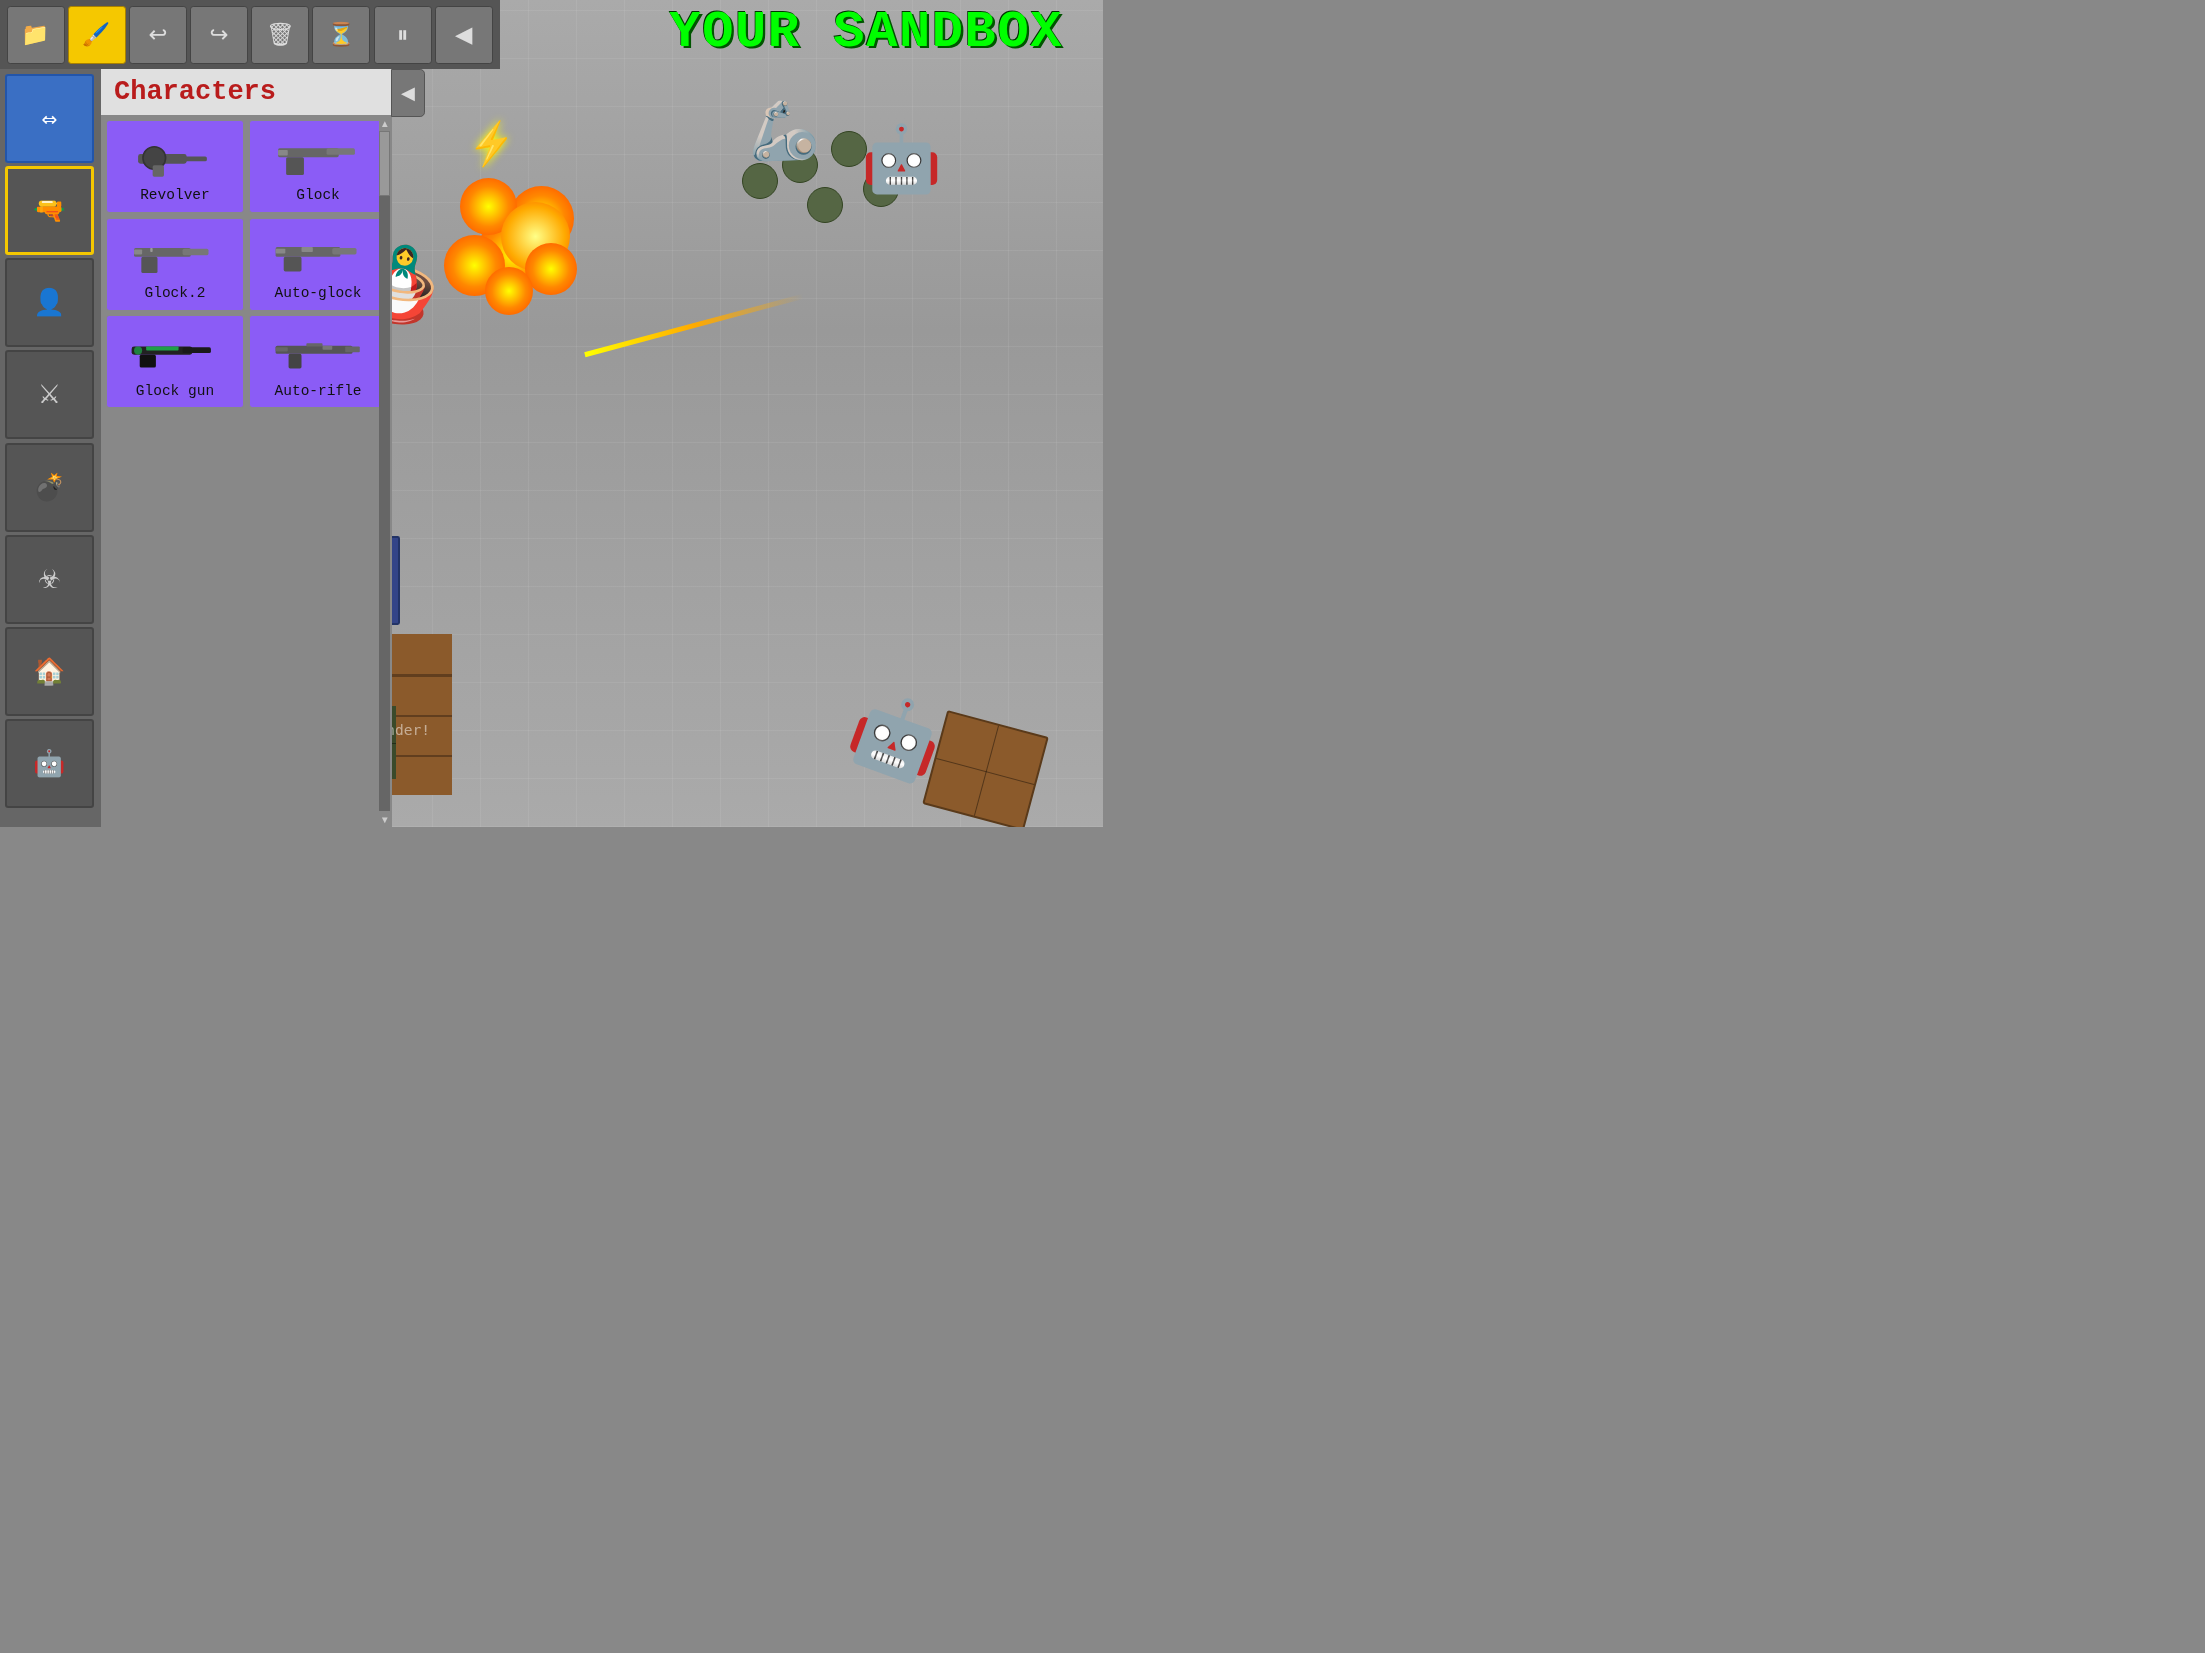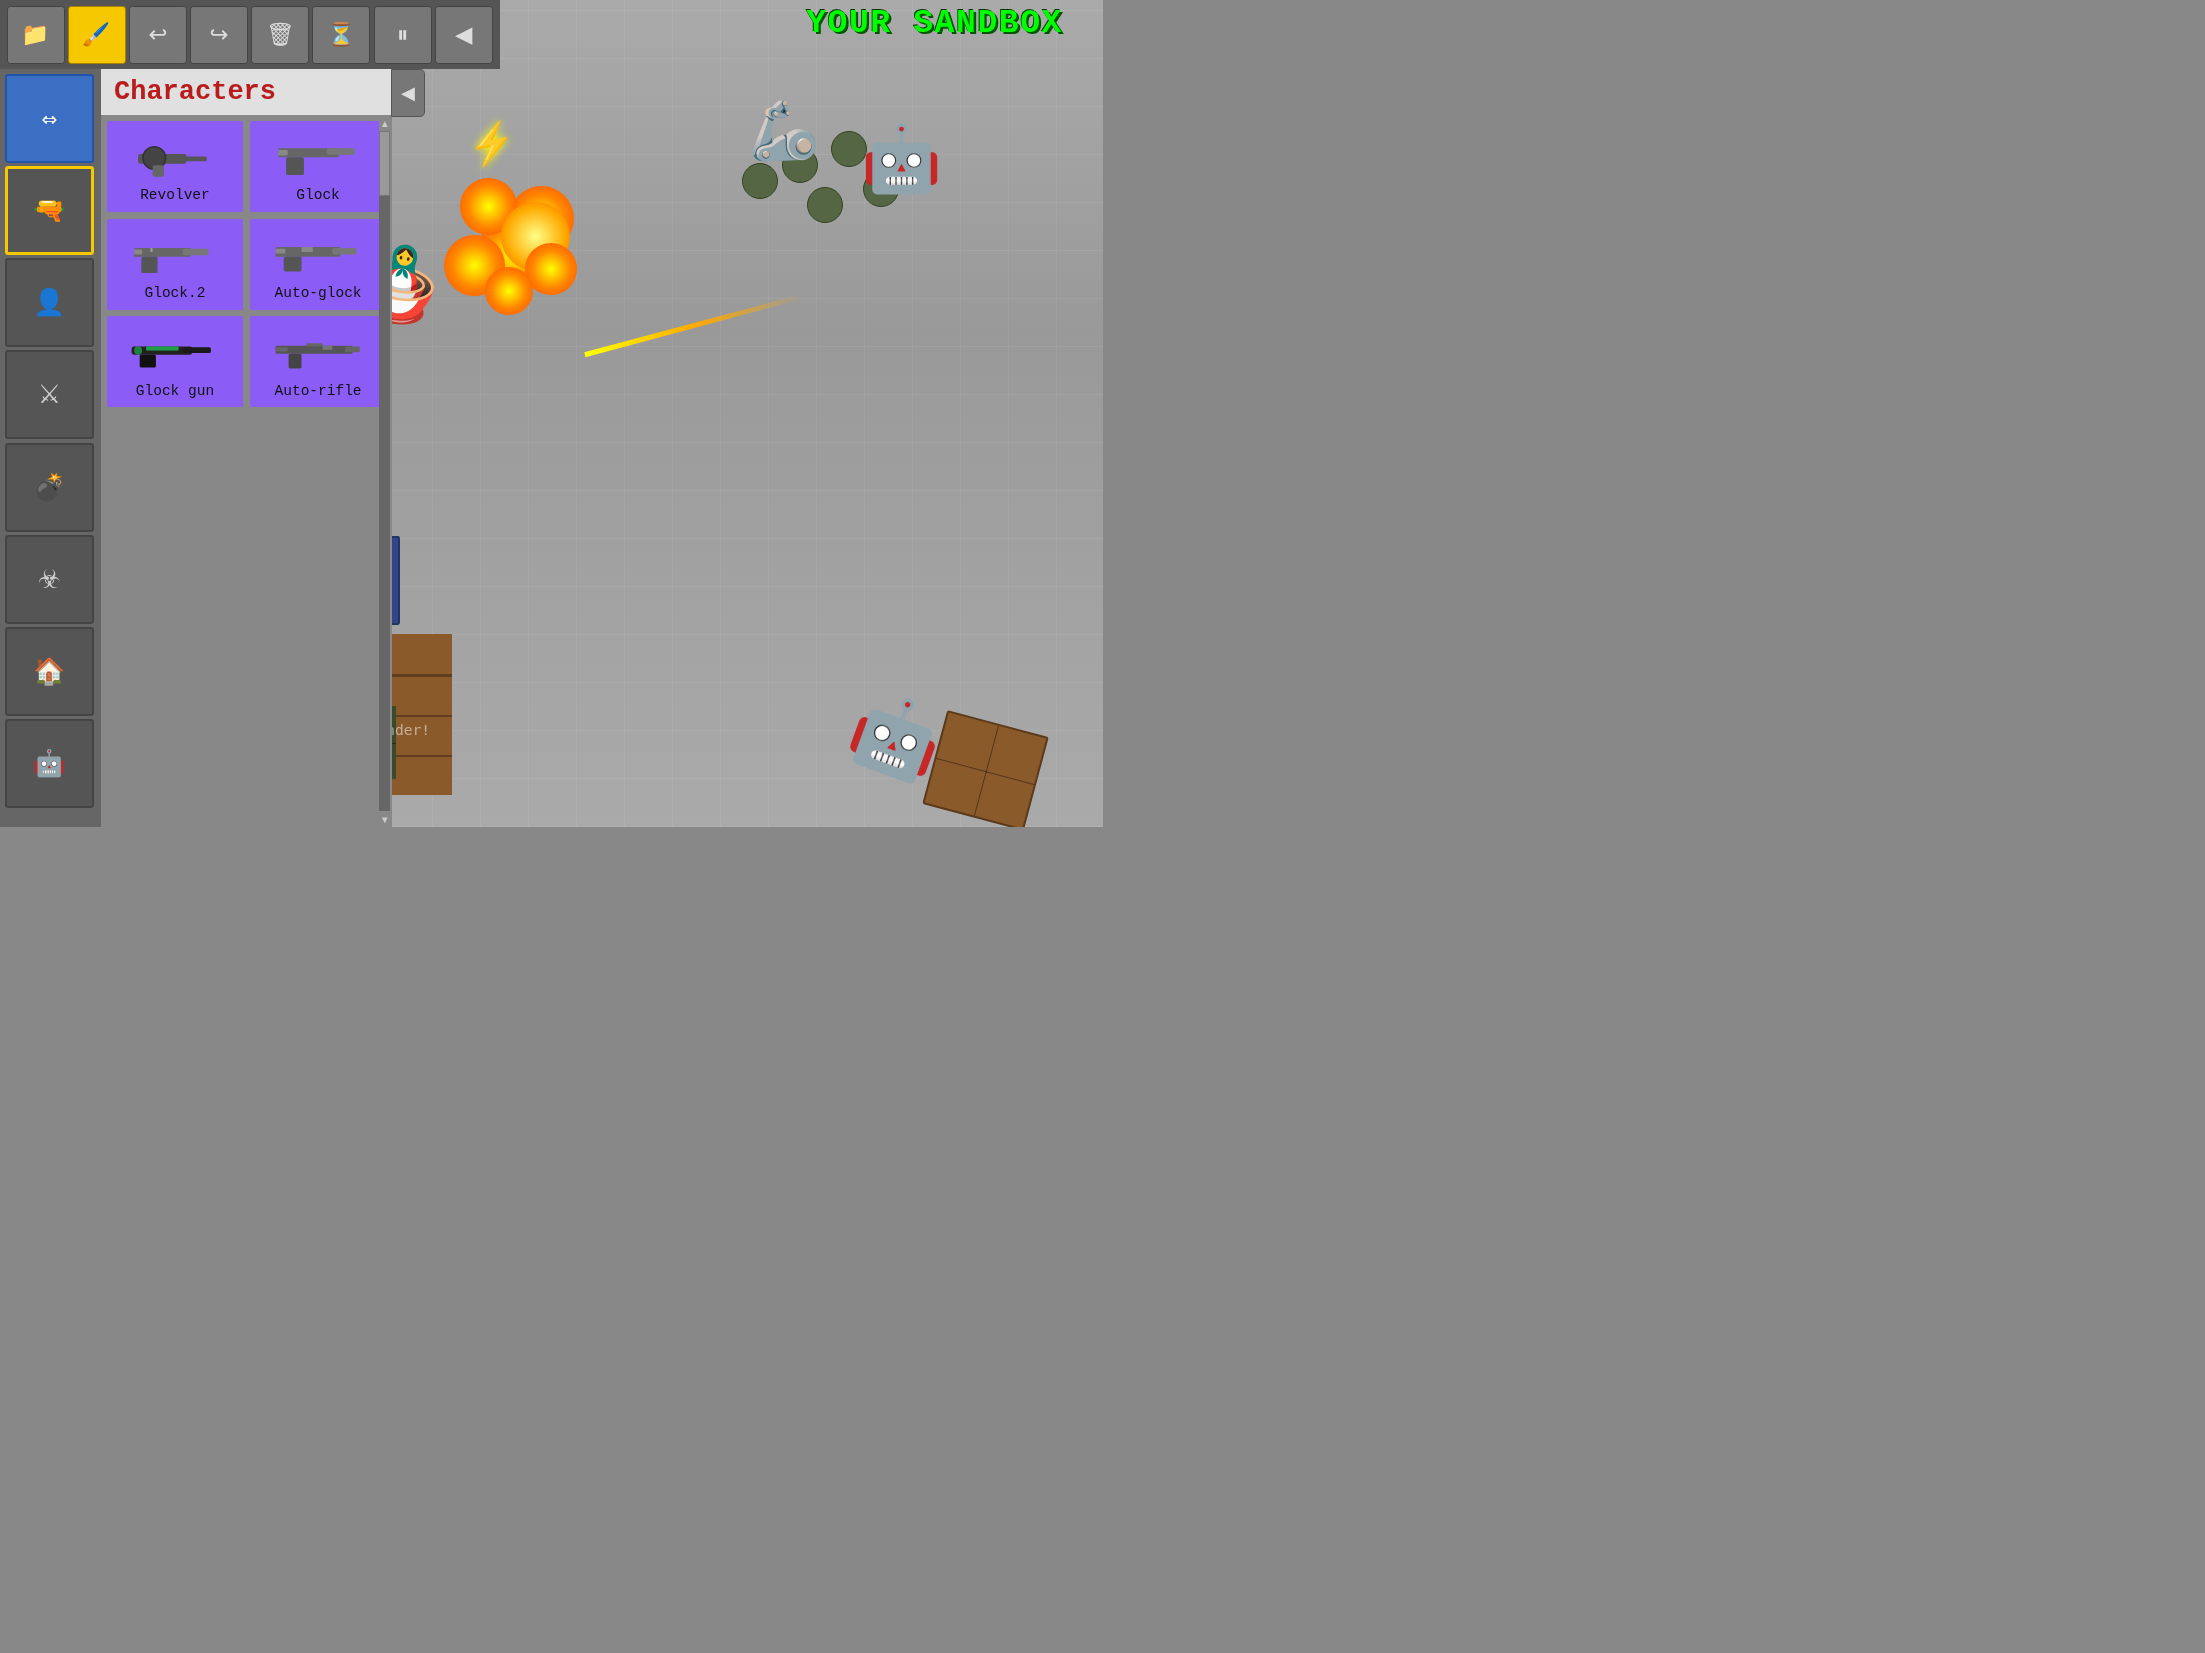--- a/index.html
+++ b/index.html
@@ -69,21 +69,21 @@
     #game-title {
       position: absolute;
       top: 6.5px;
       right: 40px;
       z-index: 10;
       text-align: center;
       line-height: 1;
     }
 
     #title-line1 {
-      font-size: 33px;
+      font-size: 52px;
       font-weight: 900;
       color: #00ff00;
       text-shadow: 2.4px 2.4px 0 #005500, -0.8px -0.8px 0 #003300;
       letter-spacing: 1.6px;
       font-family: 'Courier New', monospace;
       text-transform: uppercase;
     }
 
     #title-line2 {
       font-size: 52px;

